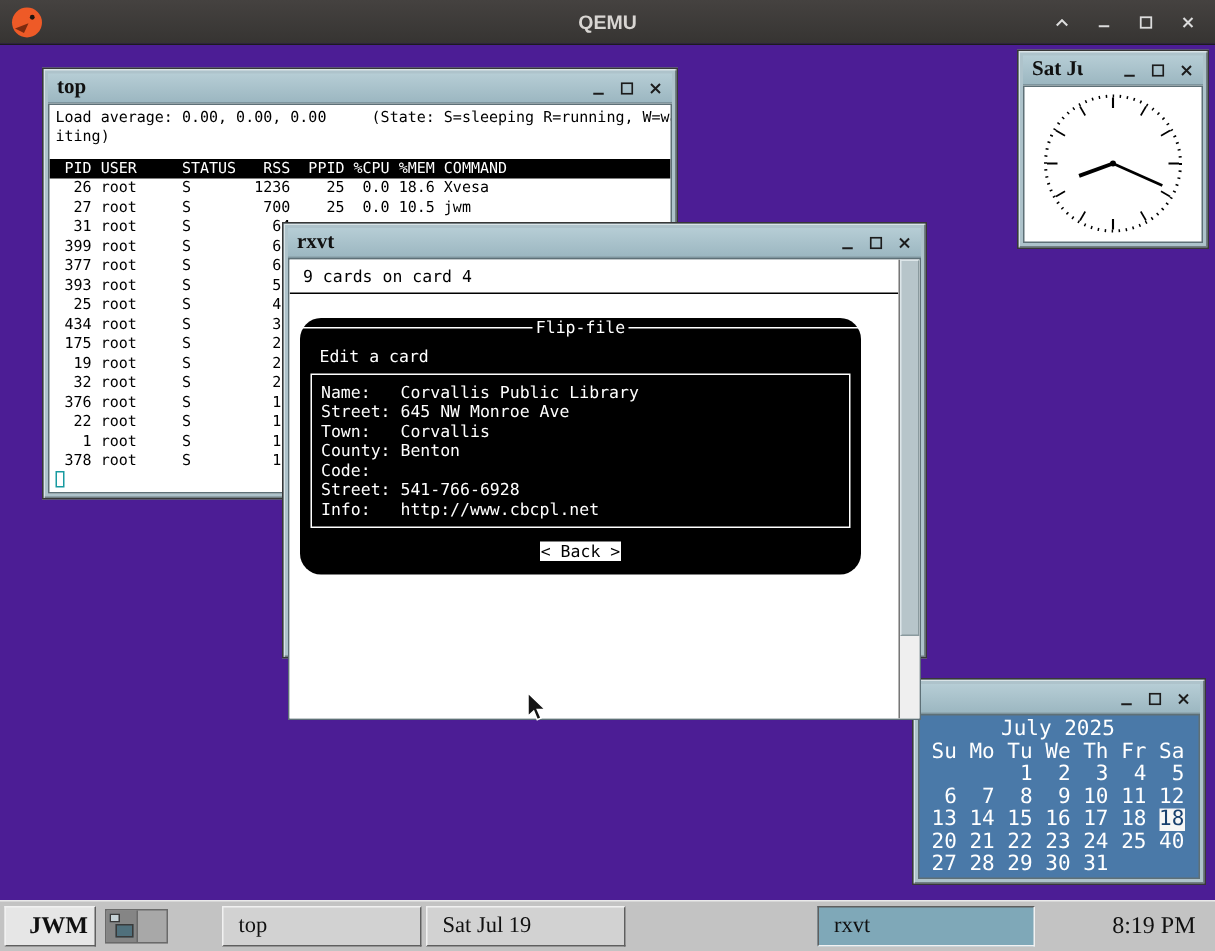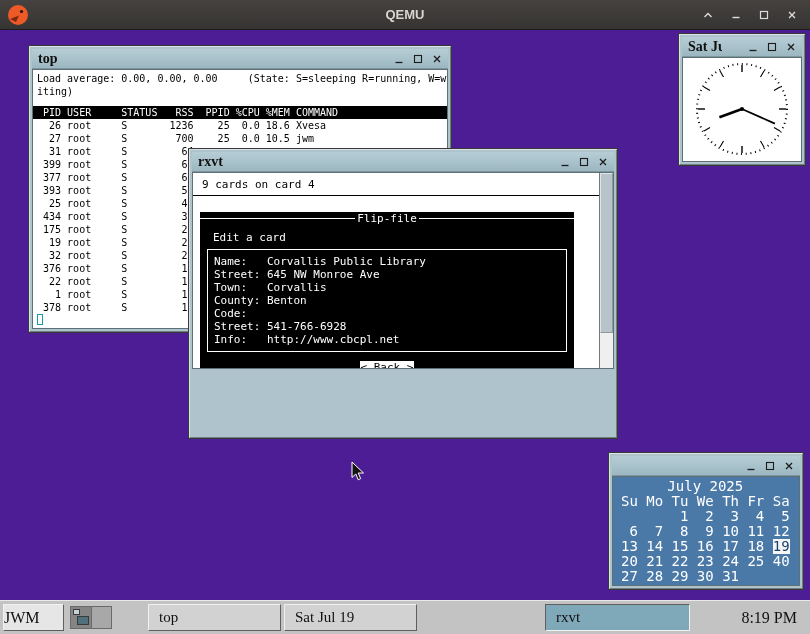--- a/index.html
+++ b/index.html
@@ -34,30 +34,30 @@
   
   #top-win { left:28px; top:45px; width:424px; height:288px; z-index:1; }
   #top-win .wcontent { height:260px; font:10px/13px "DejaVu Sans Mono", monospace; color:#000; padding-top:2px; }
   #top-win pre { font:inherit; white-space:pre; padding-left:4px; }
   .gap8 { height:8px; }
   .top-header { background:#000; color:#fff; width:100%; }
   .term-cursor { display:inline-block; width:6px; height:11px; border:1px solid #189aa0; margin-left:4px; }
 
   
   #rxvt-win { left:188px; top:148px; width:430px; height:291px; z-index:5; }
-  #rxvt-win .wcontent { height:197px; position:relative; }
+  #rxvt-win .wcontent { height:308px; position:relative; }
   .rxvt-term { position:absolute; left:0; top:0; right:14px; bottom:0; background:#fff;
                padding:5px 0 0 9px; font:11px/13px "DejaVu Sans Mono", monospace; color:#000; overflow:hidden; }
   .rxvt-term pre { font:inherit; white-space:pre; }
   .term-hr { width:406px; margin:4px 0 0 -9px; height:1px; background:#000; }
   .rxvt-scroll { position:absolute; top:0; right:0; bottom:0; width:14px; background:#efefef; border-left:1px solid #777; }
   .rxvt-thumb { position:absolute; left:0; right:0; top:0; height:82%; background:#b7c5ca;
                 border:1px solid #8a9a9e; border-top:1px solid #dde6e9; border-left:1px solid #dde6e9; }
 
-  .dlg { background:#000; color:#fff; width:374px; margin:16px 0 0 -2px; padding-bottom:9px; }
+  .dlg { background:#000; color:#fff; width:374px; margin:16px 0 0 -2px; padding-bottom:9px;border-radius:14px; }
   .dlg-titlerow { display:flex; align-items:center; height:13px; }
   .dlg-titlerow .line { flex:1; height:1px; background:#fff; }
   .dlg-title { padding:0 2px; white-space:pre; }
   .dlg-heading { margin:6px 0 0 13px; white-space:pre; }
   .fieldbox { border:1px solid #fff; margin:5px 7px 0 7px; padding:5px 0; }
   .frow { display:flex; height:13px; padding-left:6px; }
   .flabel { width:8ch; white-space:pre; flex:none; }
   .fvalue { white-space:pre; }
   .fsel { flex:1; display:flex; align-items:center; background:#b0b0b0; color:#000; margin-right:6px; height:13px; }
   .cursor-block { width:7px; height:11px; background:#404040; flex:none; }
@@ -78,21 +78,21 @@
 
   
   .taskbar { position:absolute; left:0; top:600px; width:810px; height:34px; background:#c3c3c3;
              border-top:1px solid #e9e9e9; z-index:10; }
   .tb-btn { position:absolute; top:3px; height:27px; display:flex; align-items:center;
             font:15px "Liberation Serif", serif; color:#101010; }
   .raised { border-top:1px solid #f1f1f1; border-left:1px solid #f1f1f1;
             border-bottom:1px solid #5f5f5f; border-right:1px solid #5f5f5f; background:#d2d2d2; }
   .sunken { border-top:1px solid #5f5f5f; border-left:1px solid #5f5f5f;
             border-bottom:1px solid #f1f1f1; border-right:1px solid #f1f1f1; }
-  #jwm-btn { left:3px; width:61px; justify-content:flex-start; background:#e6e6e6; font-weight:normal; font-size:16px; }
+  #jwm-btn { left:3px; width:61px; justify-content:center; background:#e6e6e6; font-weight:bold; font-size:16px;padding-left:11px; }
   .pager { position:absolute; left:70px; top:5px; width:42px; height:23px; background:#a8a8a8;
            border:1px solid #6a6a6a; display:flex; }
   .pager .desk { flex:1; }
   .pager .desk.active { background:#858585; position:relative; border-right:1px solid #6a6a6a; }
   .mini-win { position:absolute; background:#c6d2d6; border:1px solid #3a3a3a; }
   .mini-win.a { left:2px; top:2px; width:7px; height:6px; }
   .mini-win.b { left:6px; top:9px; width:12px; height:9px; background:#50707c; }
   .task { padding-left:10px; }
   #task-top { left:148px; width:133px; }
   #task-date { left:284px; width:133px; }
@@ -323,21 +323,21 @@
               <path d="M3 3 l6 6 M9 3 l-6 6" stroke="#1c1c1c" stroke-width="1.3" fill="none"></path>
             </svg>
           </span>
       </span>
     </div>
     <div class="wcontent">
       <pre class="cal-month">July 2025</pre>
       <pre>Su Mo Tu We Th Fr Sa</pre>
       <pre>       1  2  3  4  5</pre>
       <pre> 6  7  8  9 10 11 12</pre>
-      <pre><span>13 14 15 16 17 18 </span><span class="cal-sel">19</span></pre>
+      <pre><span>13 14 15 16 17 18 </span><span class="cal-sel">18</span></pre>
       <pre>20 21 22 23 24 25 40</pre>
       <pre>27 28 29 30 31</pre>
     </div>
   </section>
 
   <footer class="taskbar">
     <div class="tb-btn raised" id="jwm-btn">
       <span>JWM</span>
     </div>
     <div class="pager">

